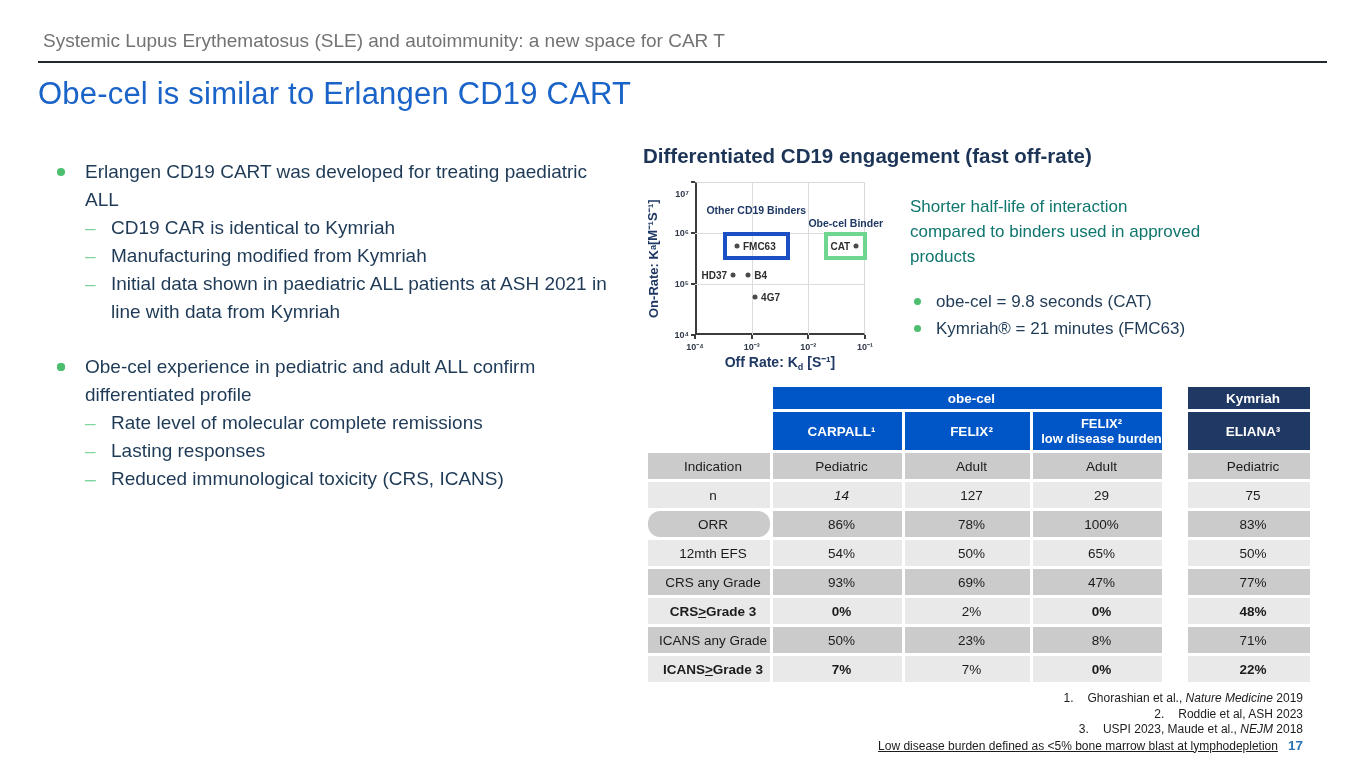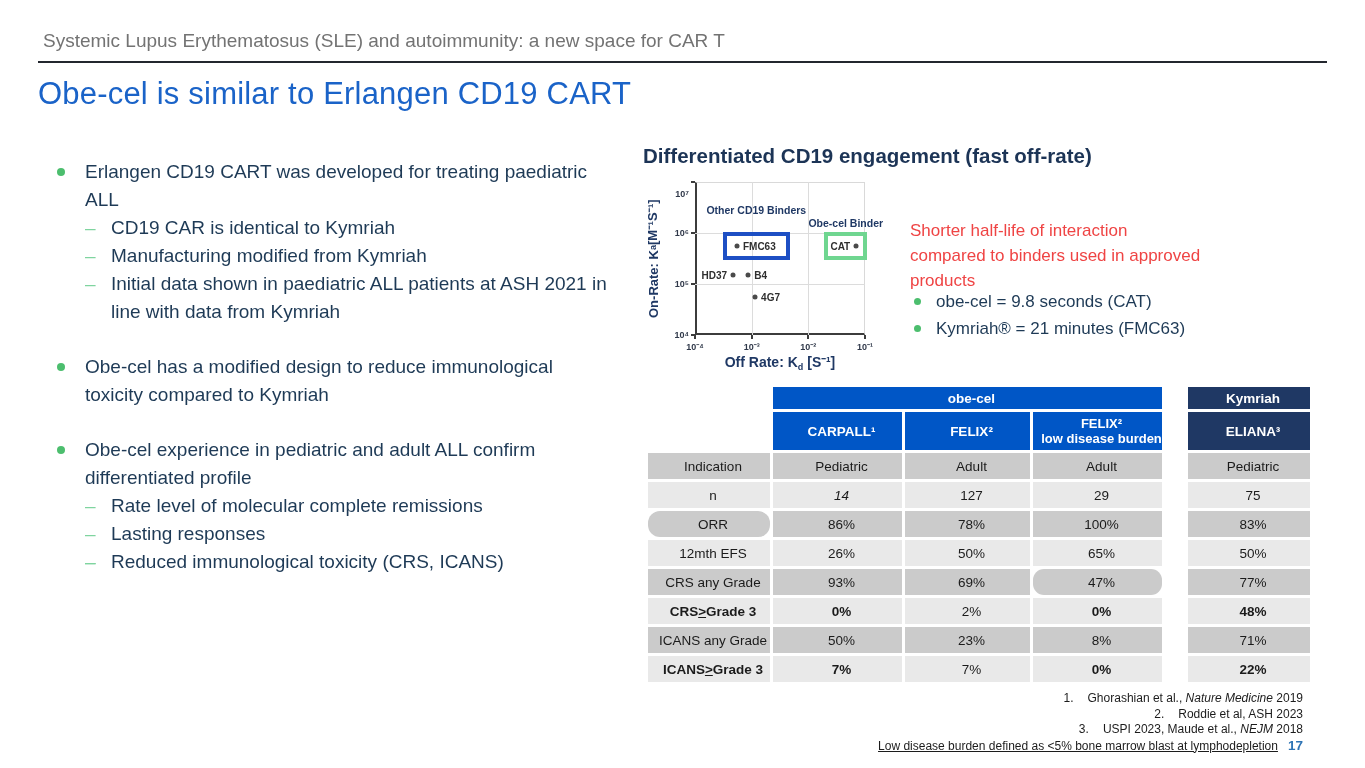--- a/index.html
+++ b/index.html
@@ -16,21 +16,21 @@
   .left-col{left:55px;top:158px;width:552px;color:#1e3a56;font-size:19px;line-height:28px;}
   .block{margin-bottom:27px;}
   .bullet{position:relative;padding-left:30px;}
   .dot{position:absolute;left:2px;top:10px;width:8px;height:8px;border-radius:50%;background:#4cbe6e;}
   .sub{position:relative;padding-left:56px;}
   .dash{position:absolute;left:30px;top:0;color:#7fd49f;}
   .dash::before{content:"–";}
 
   
   .panel-heading{left:643px;top:144px;font-size:20.5px;font-weight:bold;color:#1c3456;}
-  .side-note{left:910px;top:194px;width:292px;font-size:17px;line-height:25px;color:#ef4444;margin-top:24px;}
+  .side-note{left:910px;top:194px;width:292px;font-size:17px;line-height:25px;color:#0f766e;}
   .side-bullets{left:910px;top:288px;width:320px;font-size:17px;line-height:27px;color:#1e3a56;}
   .sbullet{position:relative;padding-left:26px;}
   .sdot{position:absolute;left:4px;top:10px;width:7px;height:7px;border-radius:50%;background:#4cbe6e;}
 
   
   #chart{left:648px;top:174px;width:262px;height:212px;}
   .plot{position:absolute;left:47px;top:8px;width:170px;height:153px;background:#fff;
         border-left:2px solid #3c3c3c;border-bottom:2px solid #3c3c3c;
         border-top:1px solid #d9d9d9;border-right:1px solid #d9d9d9;box-sizing:border-box;}
   .gridline-v{position:absolute;width:1px;background:#dcdcdc;}
@@ -83,21 +83,20 @@
       <span class="dot"></span>
       <span>Erlangen CD19 CART was developed for treating paediatric ALL</span>
     </div>
     <div class="sub"><span class="dash"></span><span>CD19 CAR is identical to Kymriah</span></div>
     <div class="sub"><span class="dash"></span><span>Manufacturing modified from Kymriah</span></div>
     <div class="sub"><span class="dash"></span><span>Initial data shown in paediatric ALL patients at ASH 2021 in line with data from Kymriah</span></div>
   </div>
   <div class="block">
     <div class="bullet">
       <span class="dot"></span>
-      <span>Obe-cel has a modified design to reduce immunological toxicity compared to Kymriah</span>
     </div>
   </div>
   <div class="block">
     <div class="bullet">
       <span class="dot"></span>
       <span>Obe-cel experience in pediatric and adult ALL confirm differentiated profile</span>
     </div>
     <div class="sub"><span class="dash"></span><span>Rate level of molecular complete remissions</span></div>
     <div class="sub"><span class="dash"></span><span>Lasting responses</span></div>
     <div class="sub"><span class="dash"></span></div>
@@ -189,29 +188,29 @@
   <div class="cell light" style="grid-column:4;grid-row:4;">29</div>
   <div class="cell light" style="grid-column:6;grid-row:4;">75</div>
 
   <div class="cell dark" style="grid-column:1;grid-row:5;border-radius:12px;">ORR</div>
   <div class="cell dark" style="grid-column:2;grid-row:5;">86%</div>
   <div class="cell dark" style="grid-column:3;grid-row:5;">78%</div>
   <div class="cell dark" style="grid-column:4;grid-row:5;">100%</div>
   <div class="cell dark" style="grid-column:6;grid-row:5;">83%</div>
 
   <div class="cell light" style="grid-column:1;grid-row:6;">12mth EFS</div>
-  <div class="cell light" style="grid-column:2;grid-row:6;">26%</div>
+  <div class="cell light" style="grid-column:2;grid-row:6;">54%</div>
   <div class="cell light" style="grid-column:3;grid-row:6;">50%</div>
   <div class="cell light" style="grid-column:4;grid-row:6;">65%</div>
   <div class="cell light" style="grid-column:6;grid-row:6;">50%</div>
 
   <div class="cell dark" style="grid-column:1;grid-row:7;">CRS any Grade</div>
   <div class="cell dark" style="grid-column:2;grid-row:7;">93%</div>
   <div class="cell dark" style="grid-column:3;grid-row:7;">69%</div>
-  <div class="cell dark" style="grid-column:4;grid-row:7;border-radius:11px;">47%</div>
+  <div class="cell dark" style="grid-column:4;grid-row:7;">47%</div>
   <div class="cell dark" style="grid-column:6;grid-row:7;">77%</div>
 
   <div class="cell light b" style="grid-column:1;grid-row:8;">
     <span>CRS </span>
       <span class="gte">&gt;</span>
       <span> Grade 3</span>
   </div>
   <div class="cell light b" style="grid-column:2;grid-row:8;">0%</div>
   <div class="cell light" style="grid-column:3;grid-row:8;">2%</div>
   <div class="cell light b" style="grid-column:4;grid-row:8;">0%</div>

